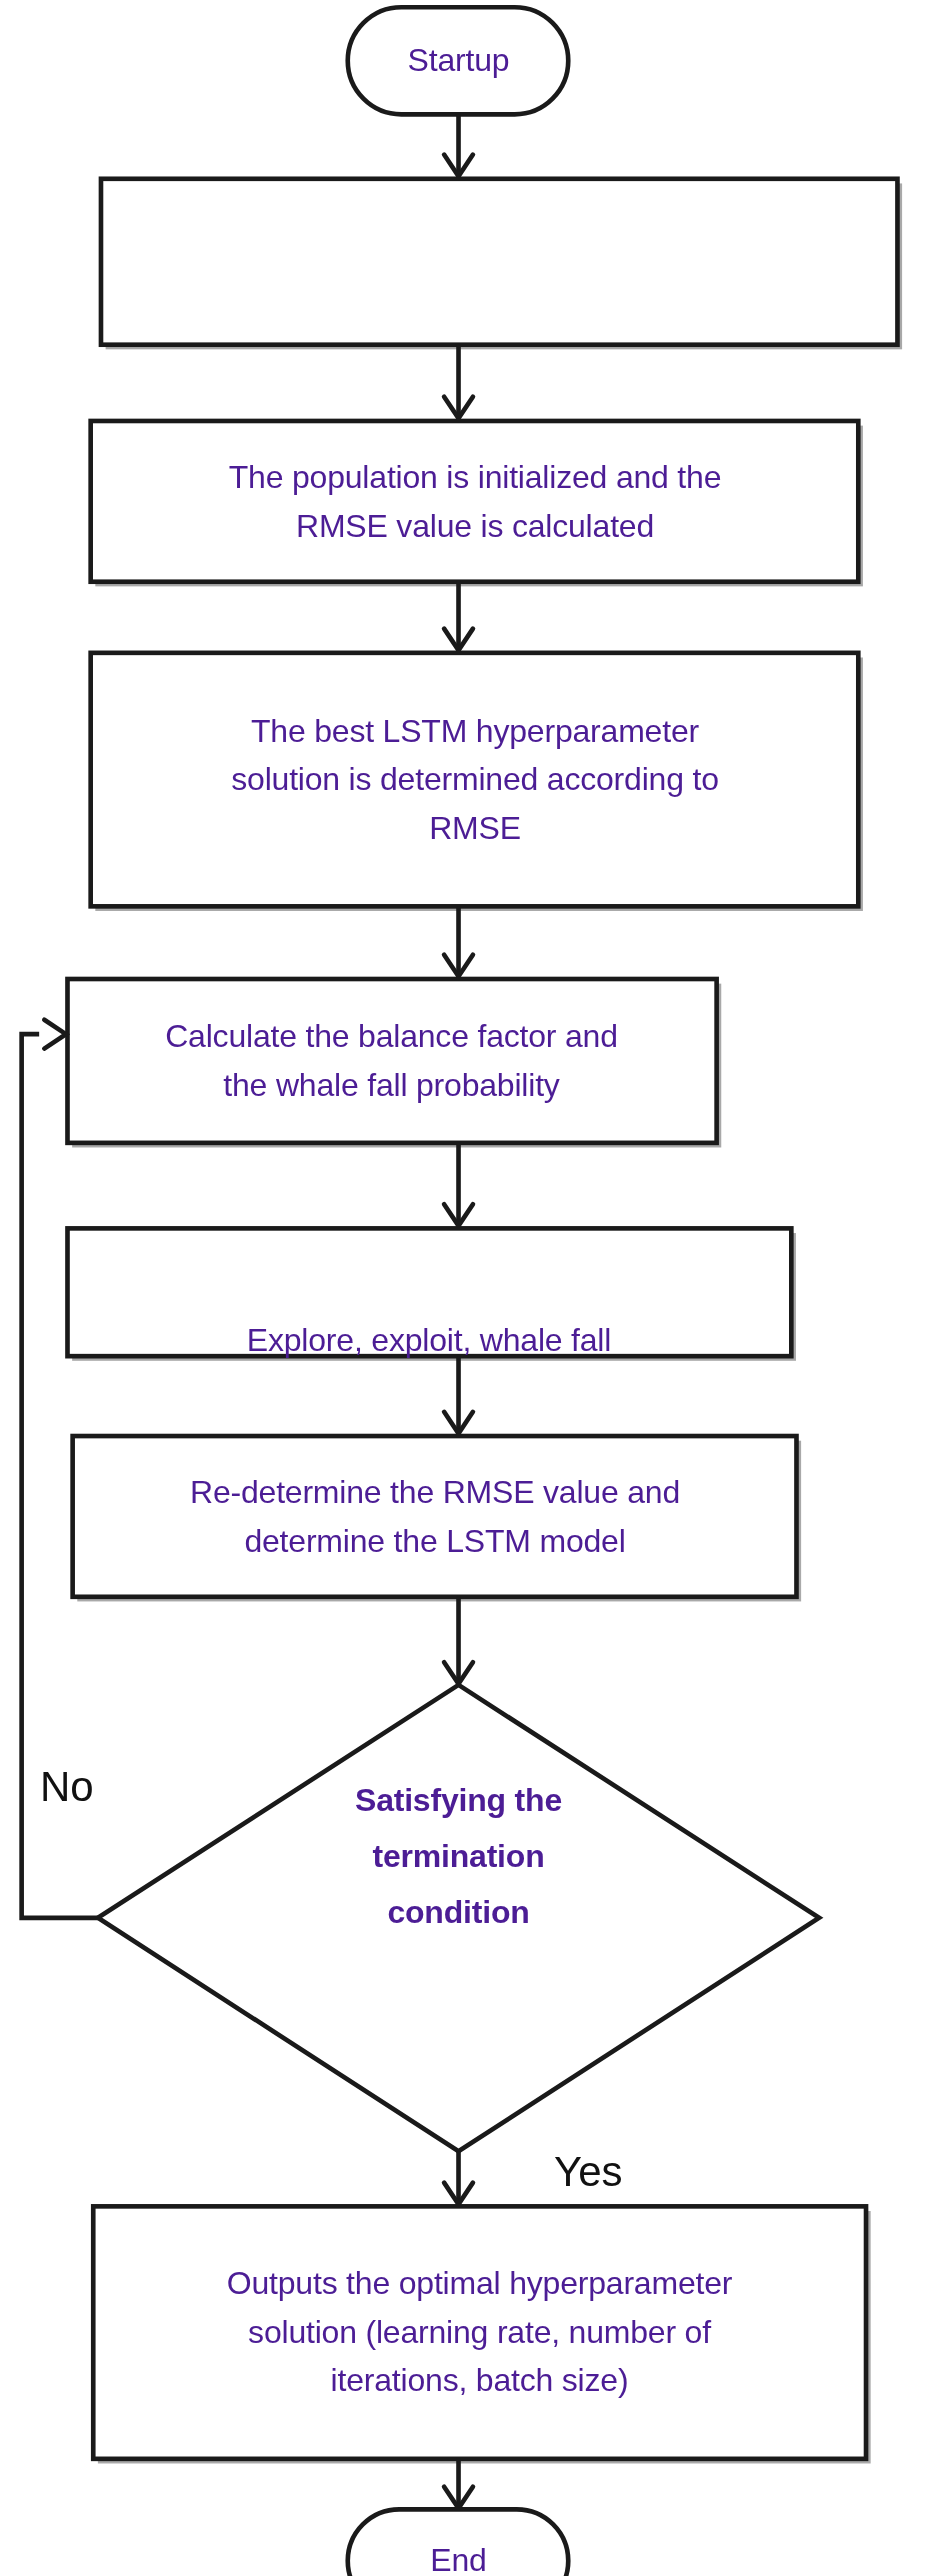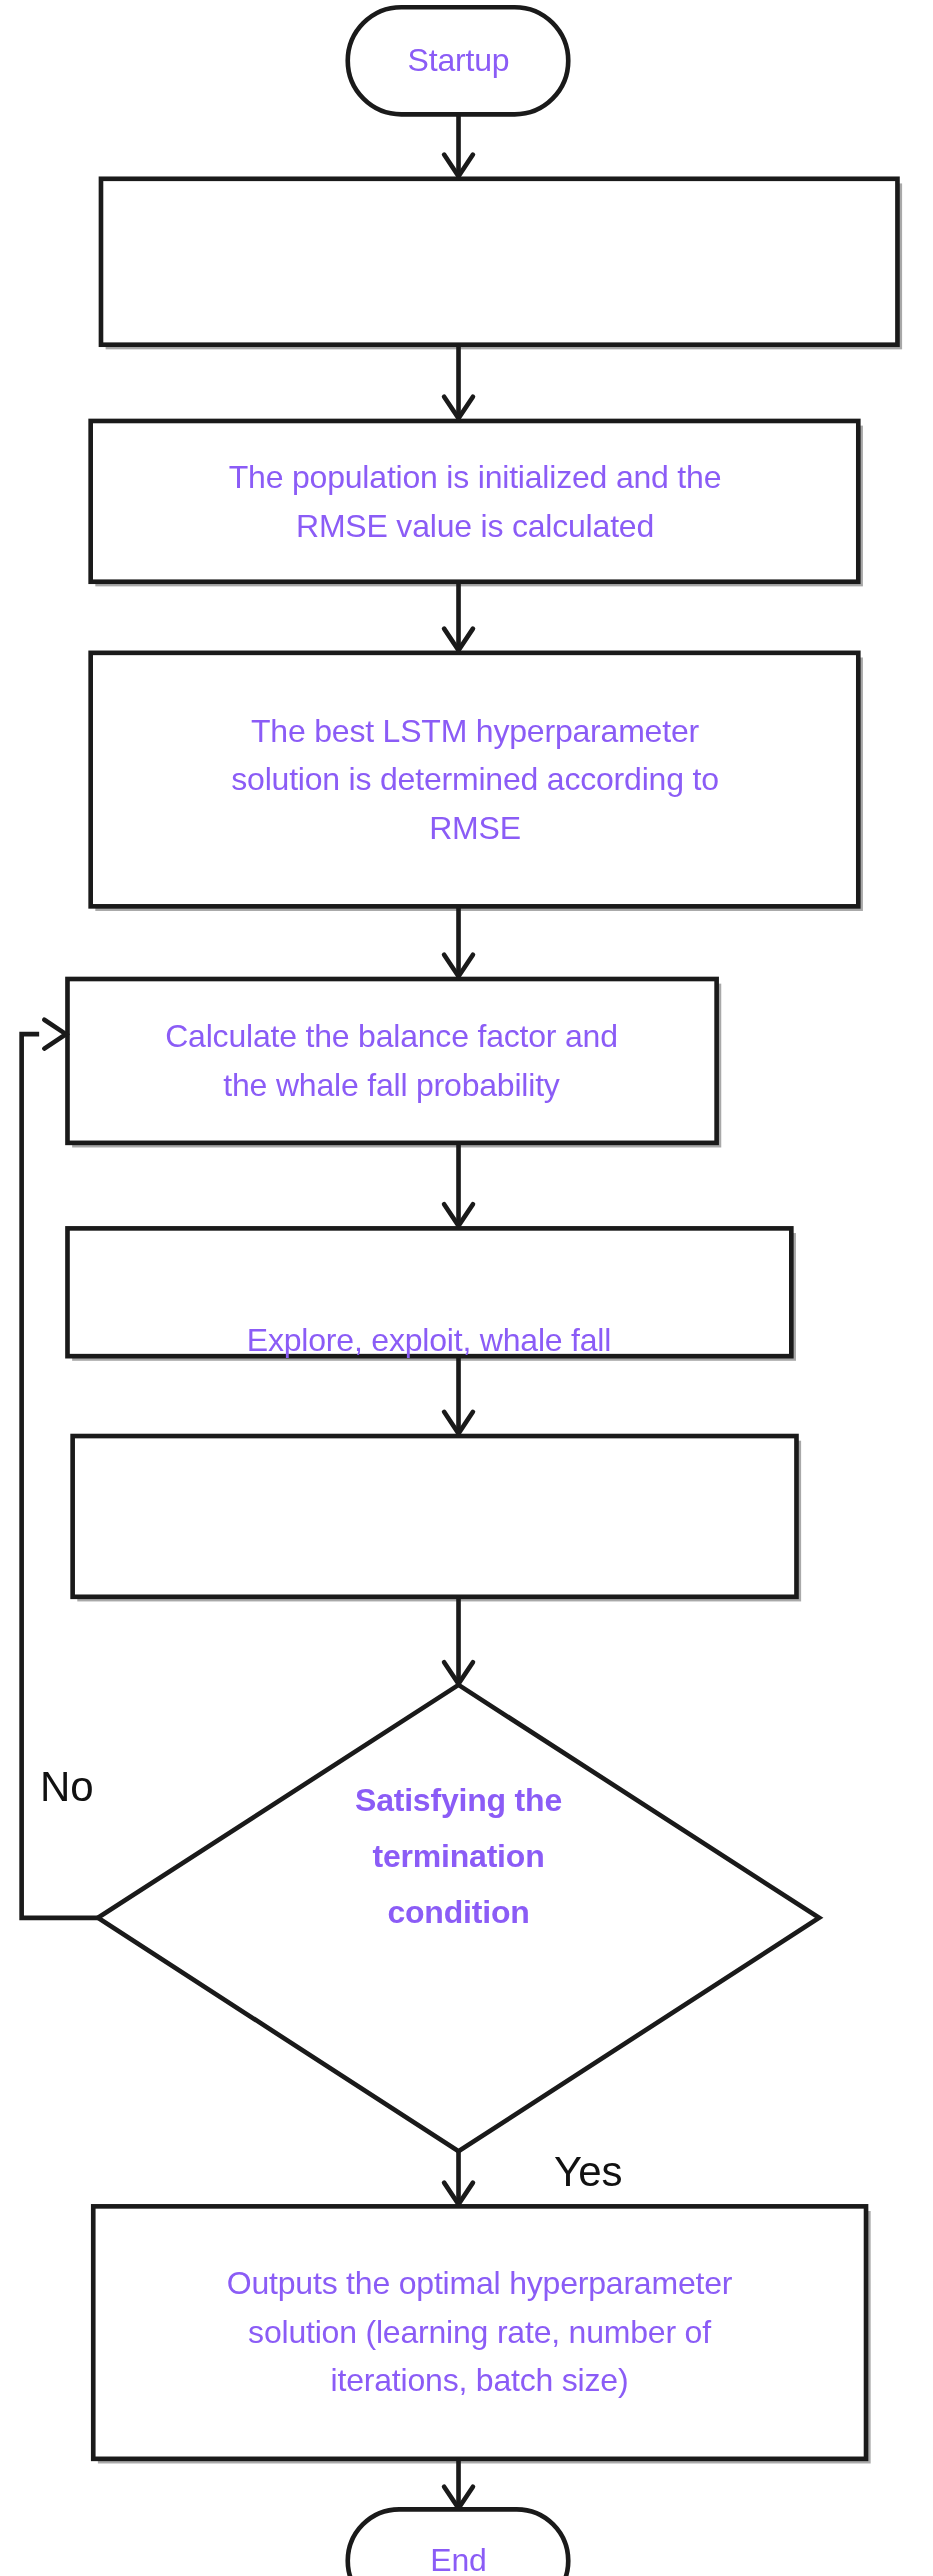--- a/index.html
+++ b/index.html
@@ -24,21 +24,21 @@
     width: 933px;
     height: 2650px;
     display: block;
   }
   .node-label {
     position: absolute;
     display: flex;
     align-items: center;
     justify-content: center;
     text-align: center;
-    color: #8b5cf6;
+    color: #4c1d95;
     font-family: "Liberation Sans", sans-serif;
     font-size: 32px;
     line-height: 1.52;
     letter-spacing: -0.2px;
     white-space: pre-line;
     box-sizing: border-box;
     pointer-events: none;
   }
   .edge-label {
     position: absolute;
@@ -157,20 +157,22 @@
 
   <div class="node-label" style="left:91px; top:653px; width:768px; height:253px;">The best LSTM hyperparameter
 solution is determined according to
 RMSE</div>
 
   <div class="node-label" style="left:67px; top:979px; width:649px; height:164px;">Calculate the balance factor and
 the whale fall probability</div>
 
   <div class="node-label" style="left:67px; top:1228px; width:724px; height:128px;margin-top:48px;">Explore, exploit, whale fall</div>
 
+  <div class="node-label" style="left:73px; top:1436px; width:724px; height:161px;">Re-determine the RMSE value and
+determine the LSTM model</div>
 
   <div class="node-label" style="left:278px; top:1772px; width:361px; height:294px;
               align-items:flex-start; line-height:1.75;font-weight:bold;">Satisfying the
 termination
 condition</div>
 
   <div class="node-label" style="left:93px; top:2206px; width:773px; height:252px;">Outputs the optimal hyperparameter
 solution (learning rate, number of
 iterations, batch size)</div>
 

